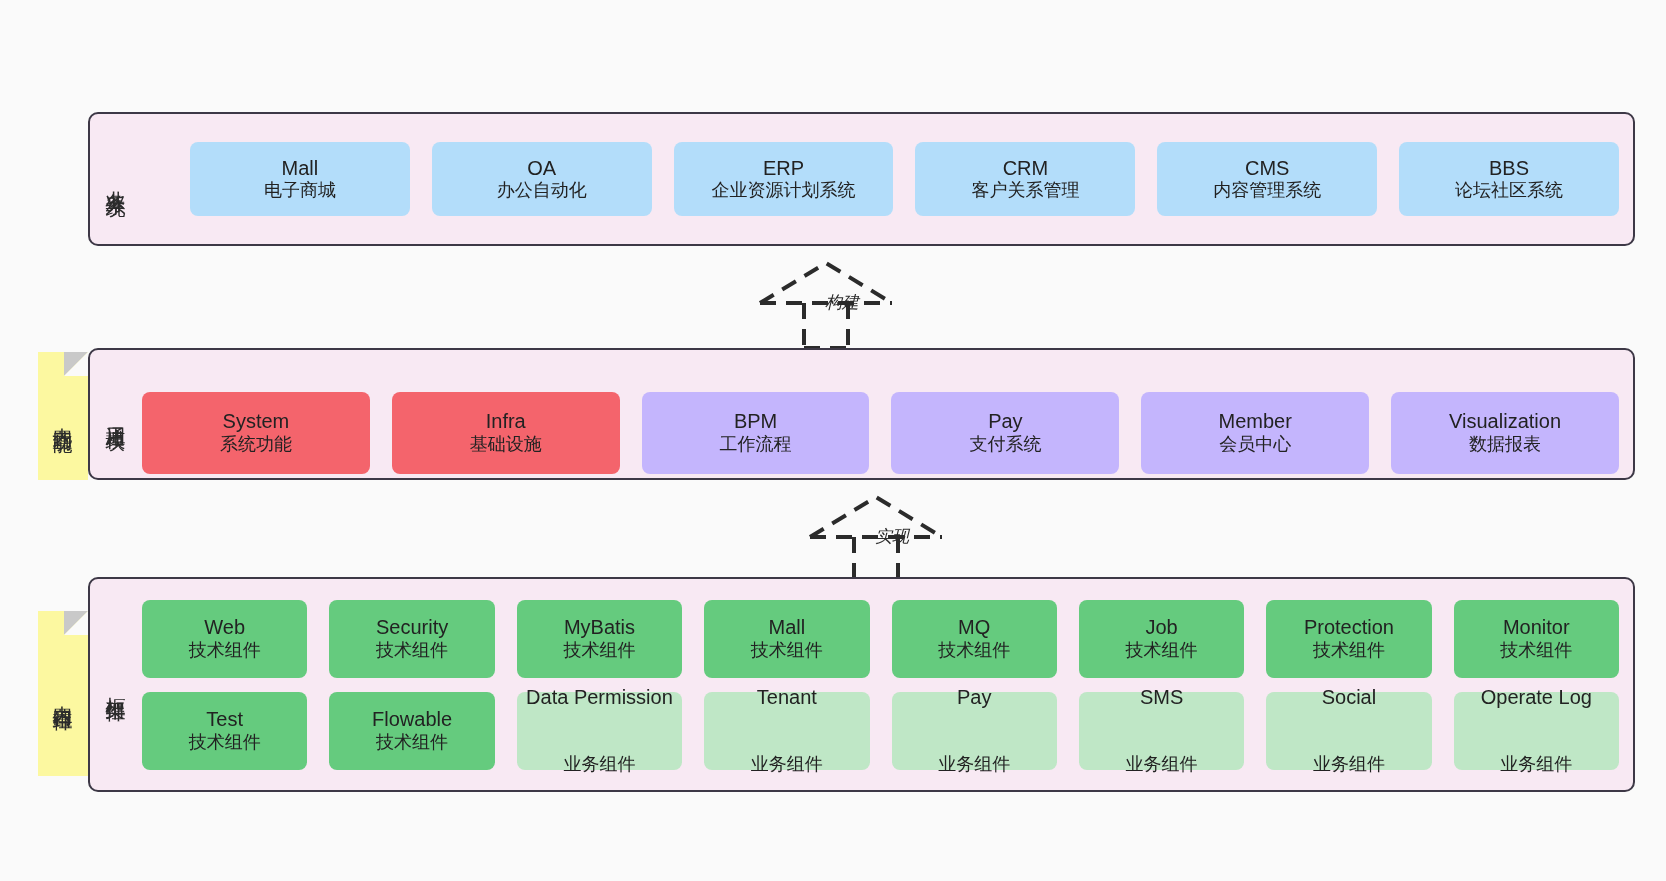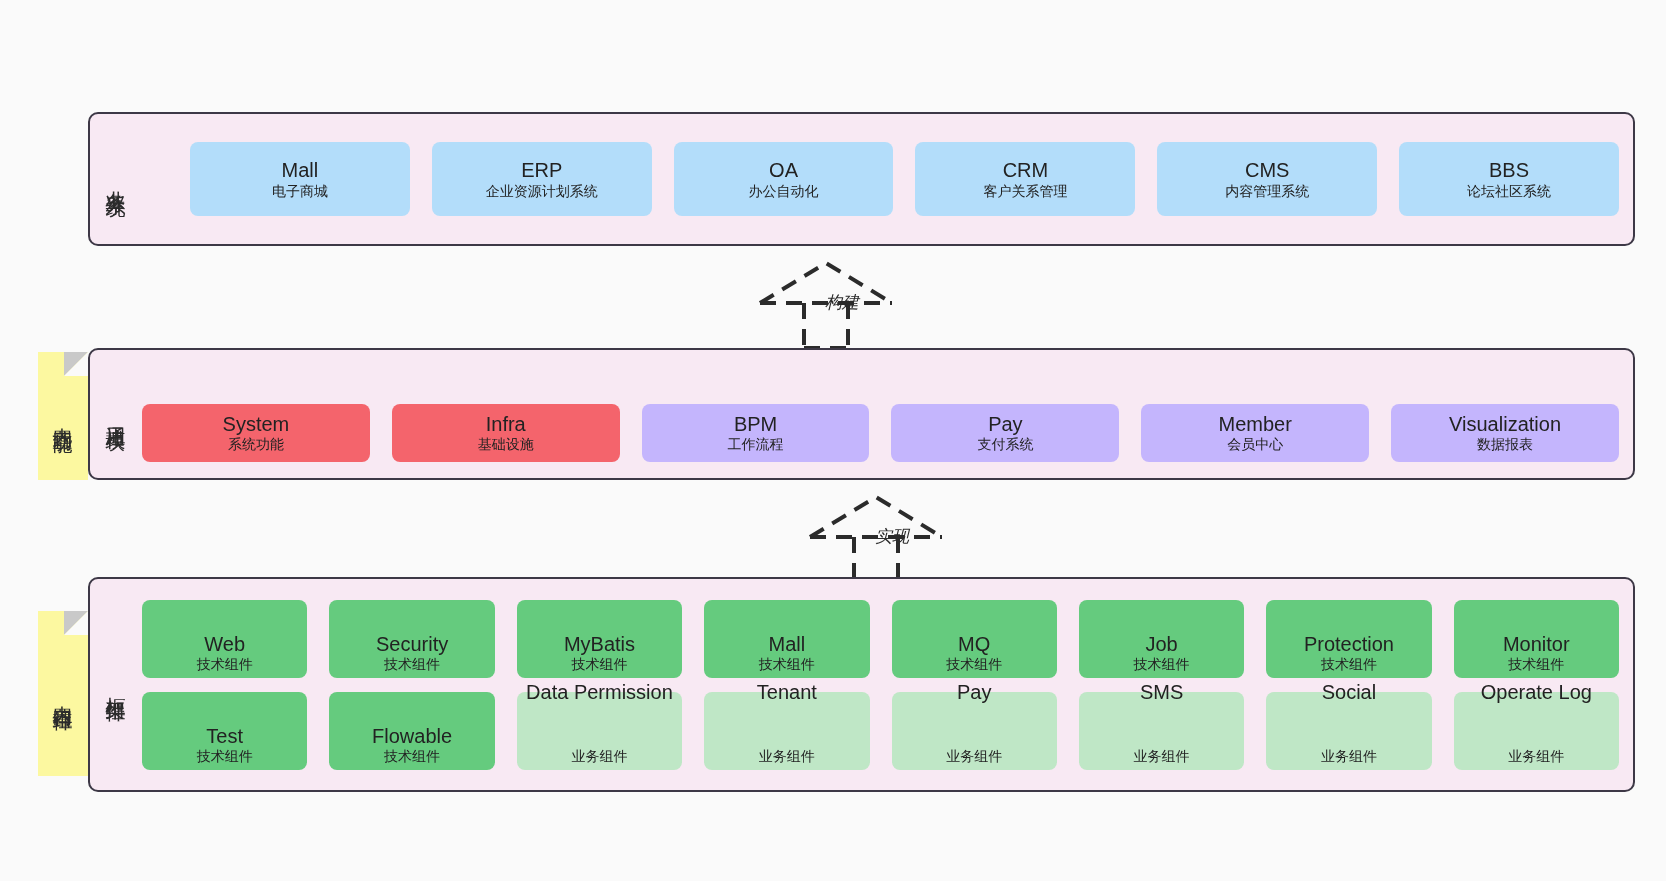--- a/index.html
+++ b/index.html
@@ -63,25 +63,25 @@
     flex-direction: column;
     align-items: center;
     justify-content: center;
     text-align: center;
     color: #222;
     line-height: 1.22;
     box-sizing: border-box;
     padding: 4px 6px;
   }
   .card .t1 { font-size: 20px; }
-  .card .t2 { font-size: 14px; }
+  .card .t2 { font-size: 18px; }
 
   #layer-business .card { height: 74px; }
-  #layer-module   .card { height: 58px; margin-top: 37px; }
-  #layer-framework .card { height: 78px; justify-content: flex-end; }
+  #layer-module   .card { height: 82px; margin-top: 37px; }
+  #layer-framework .card { height: 78px; }
 
   
   .c-blue        { background: #b3ddfa; }
   .c-red         { background: #f4646c; }
   .c-pink        { background: #c4b5fd; justify-content: center; }
   .c-green       { background: #65cb7e; }
   .c-lightgreen  { background: #bfe7c6; gap: 44px; }
 
   
   .note {
@@ -145,26 +145,26 @@
 
 <div class="layer" id="layer-business">
   <div class="layer-title">业务系统</div>
   <div class="cards">
     <div class="card-row">
       <div class="card c-blue">
         <span class="t1">Mall</span>
         <span class="t2">电子商城</span>
       </div>
       <div class="card c-blue">
+        <span class="t1">OA</span>
+        <span class="t2">办公自动化</span>
+      </div>
+      <div class="card c-blue">
         <span class="t1">ERP</span>
         <span class="t2">企业资源计划系统</span>
-      </div>
-      <div class="card c-blue">
-        <span class="t1">OA</span>
-        <span class="t2">办公自动化</span>
       </div>
       <div class="card c-blue">
         <span class="t1">CRM</span>
         <span class="t2">客户关系管理</span>
       </div>
       <div class="card c-blue">
         <span class="t1">CMS</span>
         <span class="t2">内容管理系统</span>
       </div>
       <div class="card c-blue">

